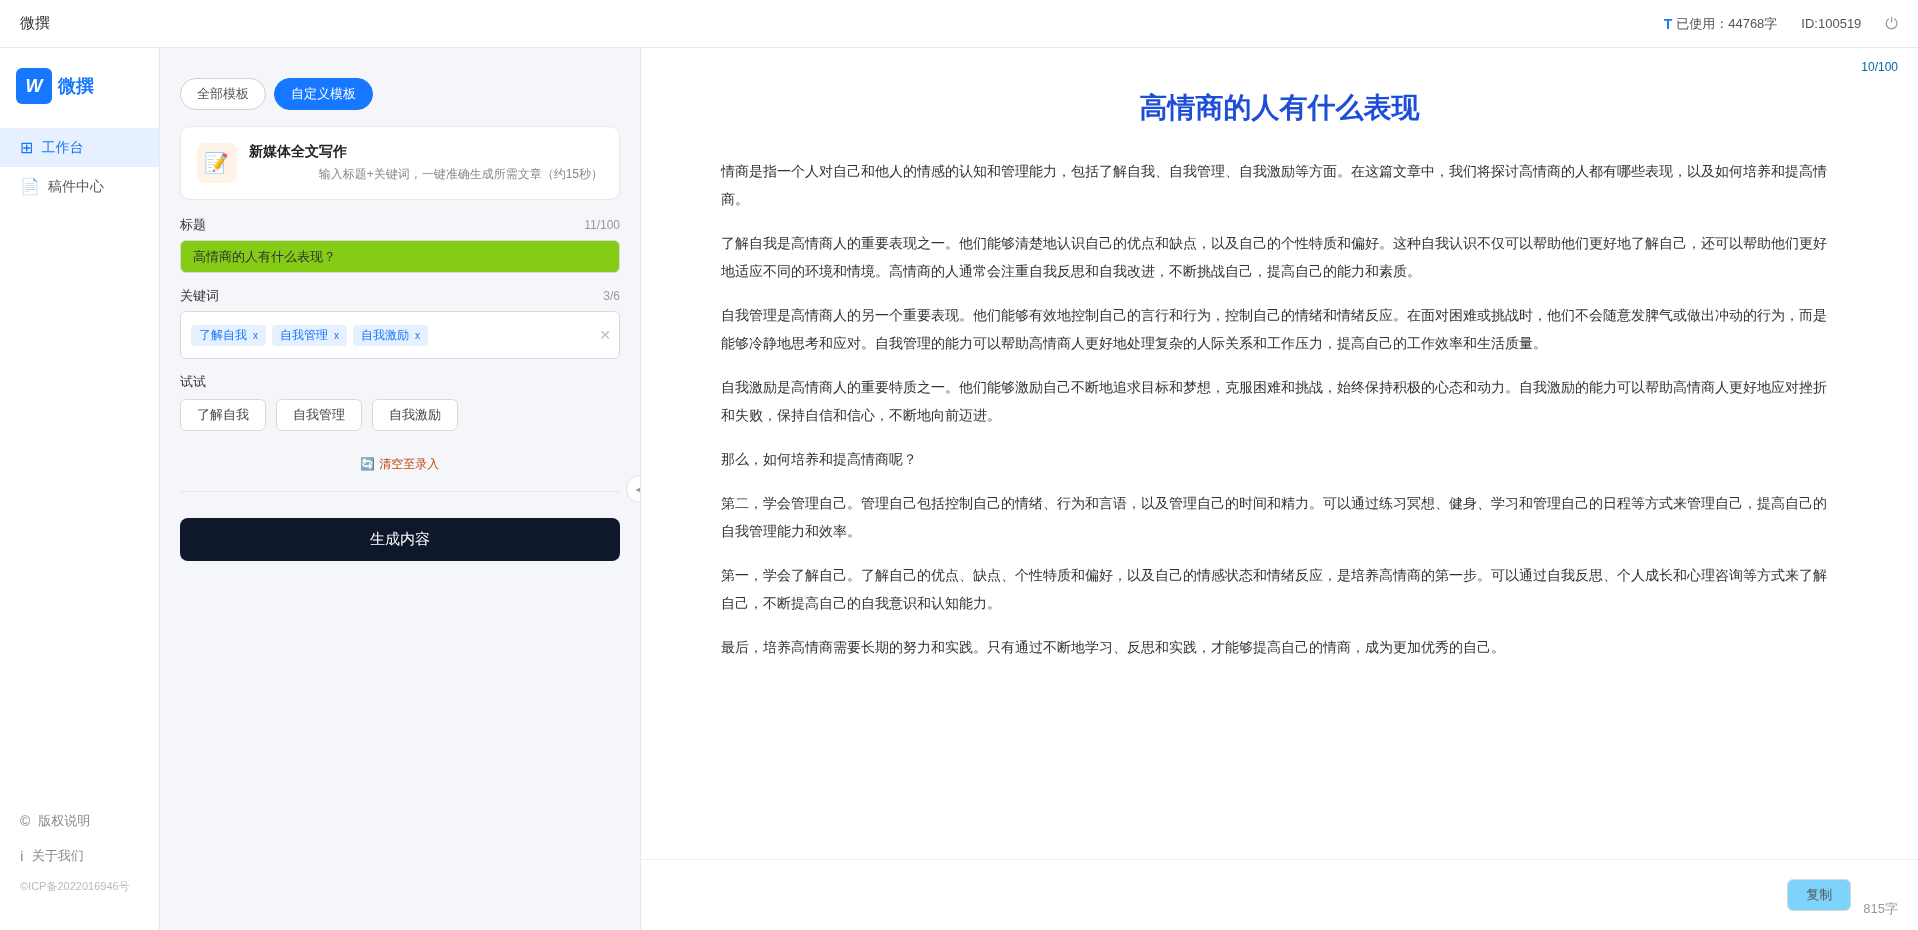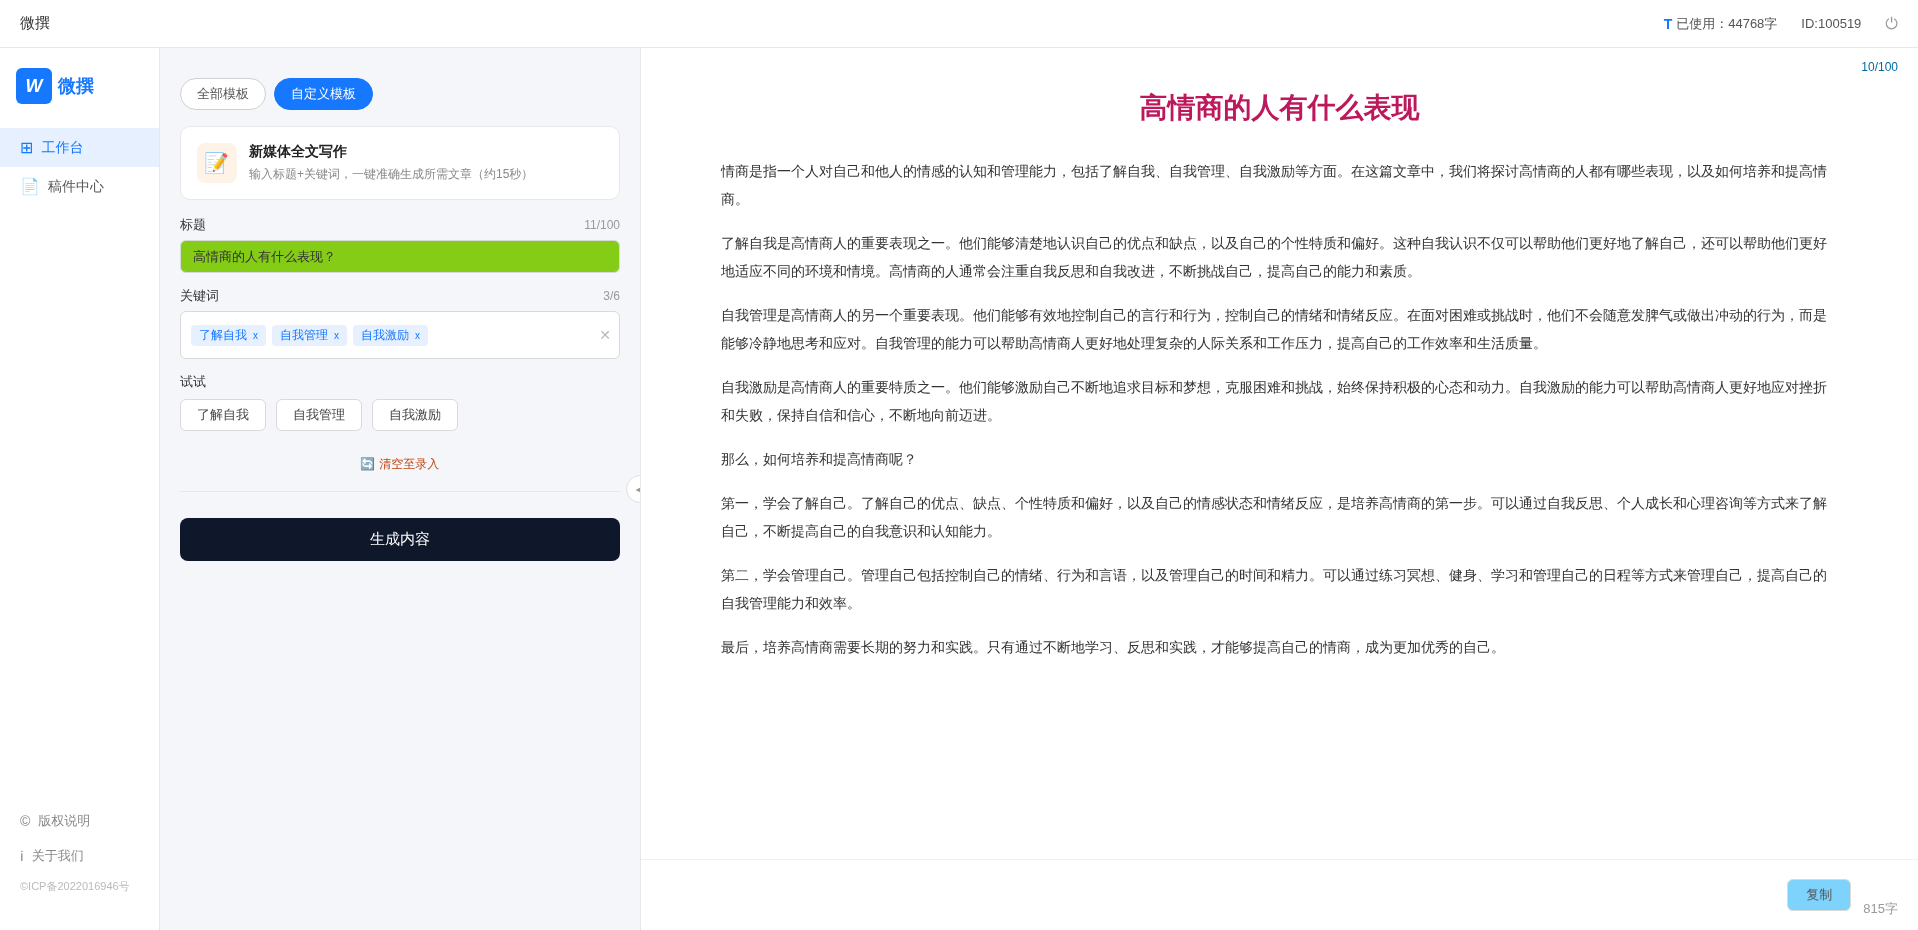--- a/index.html
+++ b/index.html
@@ -132,21 +132,21 @@
       background: #fff3e8;
       border-radius: 8px;
       display: flex;
       align-items: center;
       justify-content: center;
       font-size: 20px;
       flex-shrink: 0;
     }
     .tool-card-info { flex: 1; }
     .tool-card-title { font-size: 14px; font-weight: 600; color: #222; margin-bottom: 4px; }
-    .tool-card-desc { font-size: 12px; color: #888; line-height: 1.5; }
+    .tool-card-desc { font-size: 12px; color: #888; line-height: 1.5; text-align: right; }
 
     
     .form-section { display: flex; flex-direction: column; gap: 14px; }
 
     .form-label-row {
       display: flex;
       justify-content: space-between;
       align-items: center;
       margin-bottom: 6px;
     }
@@ -275,21 +275,21 @@
     .article-counter {
       position: absolute;
       top: 12px;
       right: 20px;
       font-size: 12px;
       color: #0369a1;
     }
     .article-title {
       font-size: 28px;
       font-weight: bold;
-      color: #be185d;
+      color: #1d4ed8;
       text-align: center;
       margin-bottom: 30px;
       line-height: 1.4;
     }
     .article-body {
       font-size: 14px;
       color: #333;
       line-height: 2;
     }
     .article-body p { margin-bottom: 16px; }
@@ -442,22 +442,22 @@
     <div class="right-panel">
       <div class="article-container">
         <div class="article-counter">10/100</div>
         <h1 class="article-title">高情商的人有什么表现</h1>
         <div class="article-body" id="article-body">
         <p>情商是指一个人对自己和他人的情感的认知和管理能力，包括了解自我、自我管理、自我激励等方面。在这篇文章中，我们将探讨高情商的人都有哪些表现，以及如何培养和提高情商。</p>
             <p>了解自我是高情商人的重要表现之一。他们能够清楚地认识自己的优点和缺点，以及自己的个性特质和偏好。这种自我认识不仅可以帮助他们更好地了解自己，还可以帮助他们更好地适应不同的环境和情境。高情商的人通常会注重自我反思和自我改进，不断挑战自己，提高自己的能力和素质。</p>
             <p>自我管理是高情商人的另一个重要表现。他们能够有效地控制自己的言行和行为，控制自己的情绪和情绪反应。在面对困难或挑战时，他们不会随意发脾气或做出冲动的行为，而是能够冷静地思考和应对。自我管理的能力可以帮助高情商人更好地处理复杂的人际关系和工作压力，提高自己的工作效率和生活质量。</p>
             <p>自我激励是高情商人的重要特质之一。他们能够激励自己不断地追求目标和梦想，克服困难和挑战，始终保持积极的心态和动力。自我激励的能力可以帮助高情商人更好地应对挫折和失败，保持自信和信心，不断地向前迈进。</p>
             <p>那么，如何培养和提高情商呢？</p>
+            <p>第二，学会管理自己。管理自己包括控制自己的情绪、行为和言语，以及管理自己的时间和精力。可以通过练习冥想、健身、学习和管理自己的日程等方式来管理自己，提高自己的自我管理能力和效率。</p>
             <p>第一，学会了解自己。了解自己的优点、缺点、个性特质和偏好，以及自己的情感状态和情绪反应，是培养高情商的第一步。可以通过自我反思、个人成长和心理咨询等方式来了解自己，不断提高自己的自我意识和认知能力。</p>
-            <p>第二，学会管理自己。管理自己包括控制自己的情绪、行为和言语，以及管理自己的时间和精力。可以通过练习冥想、健身、学习和管理自己的日程等方式来管理自己，提高自己的自我管理能力和效率。</p>
             <p>最后，培养高情商需要长期的努力和实践。只有通过不断地学习、反思和实践，才能够提高自己的情商，成为更加优秀的自己。</p>
           </div>
       </div>
       <div class="article-bottom-bar">
         <button class="copy-btn">复制</button>
         <span class="word-count-label">815字</span>
       </div>
     </div>
 
   </div>

